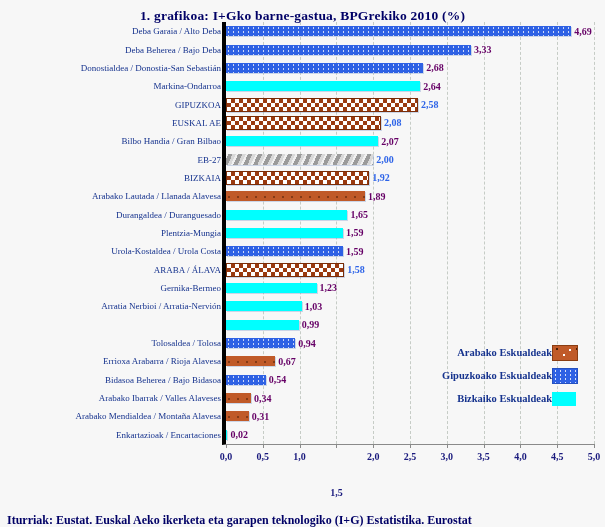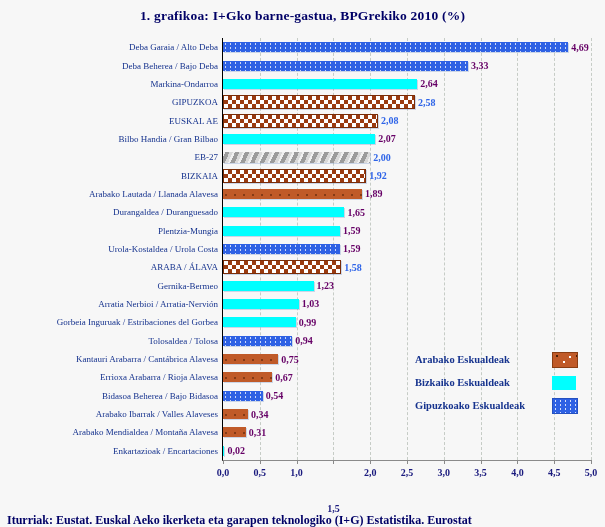--- a/index.html
+++ b/index.html
@@ -7,22 +7,22 @@
     position:relative; width:605px; height:527px;
     background:#F7F7F7; overflow:hidden;
     font-family:Liberation Serif, serif;
   }
   .title {
     position:absolute; top:8px; left:0; width:100%;
     text-align:center; font-size:13.5px; font-weight:bold;
     color:#000066; letter-spacing:0.2px;
   }
   .plot {
-    position:absolute; left:222px; top:38px; width:368px; height:422px;
-    border-left:1px solid #000000; border-bottom:1px solid #8a8a8a;
+    position:absolute; left:222px; top:22px; width:368px; height:422px;
+    border-left:4px solid #000000; border-bottom:1px solid #8a8a8a;
   }
   .gridline {
     position:absolute; top:0; bottom:0; width:0;
     border-left:1px dashed #c6ccc6;
   }
   .rows {
     position:absolute; left:0; top:0; right:0; bottom:0;
     display:flex; flex-direction:column;
   }
   .row { flex:1; position:relative; display:flex; align-items:center; }
@@ -60,21 +60,21 @@
   .bar-value.alt { color:#2E64E8; }
   .tickmark {
     position:absolute; top:100%; height:4px; width:0;
     border-left:1px solid #8a8a8a;
   }
   .ticklabel {
     position:absolute; top:calc(100% + 7px); transform:translateX(-50%);
     font-size:10px; font-weight:bold; color:#1a1a7e; white-space:nowrap;
   }
   .legend {
-    position:absolute; left:415px; top:348px;
+    position:absolute; left:415px; top:341px;text-align:right;
   }
   .legend-row { display:flex; align-items:center; height:23px; }
   .legend-label {
     width:137px; font-size:10.5px; font-weight:bold; color:#16338E;
     white-space:nowrap;
   }
   .legend-swatch { width:24px; height:14px; }
   .legend-swatch[data-series="araba"] {
     background-color:#C05A28; border:1px solid #8a3d12;
     background-image:
@@ -118,20 +118,25 @@
           <span class="bar-label">Deba Garaia / Alto Deba</span>
           <div class="bar s-gipuzkoa" style="width: 93.8%;"></div>
           <span class="bar-value">4,69</span>
         </div>
         <div class="row">
           <span class="bar-label">Deba Beherea / Bajo Deba</span>
           <div class="bar s-gipuzkoa" style="width: 66.6%;"></div>
           <span class="bar-value">3,33</span>
         </div>
         <div class="row">
+          <span class="bar-label">Donostialdea / Donostia-San Sebastián</span>
+          <div class="bar s-gipuzkoa" style="width: 53.6%;"></div>
+          <span class="bar-value">2,68</span>
+        </div>
+        <div class="row">
           <span class="bar-label">Markina-Ondarroa</span>
           <div class="bar s-bizkaia" style="width: 52.8%;"></div>
           <span class="bar-value">2,64</span>
         </div>
         <div class="row">
           <span class="bar-label">GIPUZKOA</span>
           <div class="bar s-aggregate" style="width: 51.6%;"></div>
           <span class="bar-value alt">2,58</span>
         </div>
         <div class="row">
@@ -183,33 +188,27 @@
           <span class="bar-label">Gernika-Bermeo</span>
           <div class="bar s-bizkaia" style="width: 24.6%;"></div>
           <span class="bar-value">1,23</span>
         </div>
         <div class="row">
           <span class="bar-label">Arratia Nerbioi / Arratia-Nervión</span>
           <div class="bar s-bizkaia" style="width: 20.6%;"></div>
           <span class="bar-value">1,03</span>
         </div>
         <div class="row">
-          <span class="bar-label">Gorbeia Inguruak / Estribaciones del Gorbea</span>
           <div class="bar s-bizkaia" style="width: 19.8%;"></div>
           <span class="bar-value">0,99</span>
         </div>
         <div class="row">
           <span class="bar-label">Tolosaldea / Tolosa</span>
           <div class="bar s-gipuzkoa" style="width: 18.8%;"></div>
           <span class="bar-value">0,94</span>
-        </div>
-        <div class="row">
-          <span class="bar-label">Kantauri Arabarra / Cantábrica Alavesa</span>
-          <div class="bar s-araba" style="width: 15%;"></div>
-          <span class="bar-value">0,75</span>
         </div>
         <div class="row">
           <span class="bar-label">Errioxa Arabarra / Rioja Alavesa</span>
           <div class="bar s-araba" style="width: 13.4%;"></div>
           <span class="bar-value">0,67</span>
         </div>
         <div class="row">
           <span class="bar-label">Bidasoa Beherea / Bajo Bidasoa</span>
           <div class="bar s-gipuzkoa" style="width: 10.8%;"></div>
           <span class="bar-value">0,54</span>
@@ -255,23 +254,23 @@
         <div class="ticklabel" style="left: 100%;">5,0</div>
       </div>
   </div>
 
   <div class="legend">
     <div class="legend-row">
       <span class="legend-label">Arabako Eskualdeak</span>
       <span class="legend-swatch" data-series="araba"></span>
     </div>
     <div class="legend-row">
+      <span class="legend-label">Gipuzkoako Eskualdeak</span>
+      <span class="legend-swatch" data-series="gipuzkoa"></span>
+    </div>
+    <div class="legend-row">
       <span class="legend-label">Bizkaiko Eskualdeak</span>
       <span class="legend-swatch" data-series="bizkaia"></span>
     </div>
-    <div class="legend-row">
-      <span class="legend-label">Gipuzkoako Eskualdeak</span>
-      <span class="legend-swatch" data-series="gipuzkoa"></span>
-    </div>
   </div>
 
   <div class="source">Iturriak: Eustat. Euskal Aeko ikerketa eta garapen teknologiko (I+G)  Estatistika. Eurostat</div>
 </div>
 
 </body></html>

